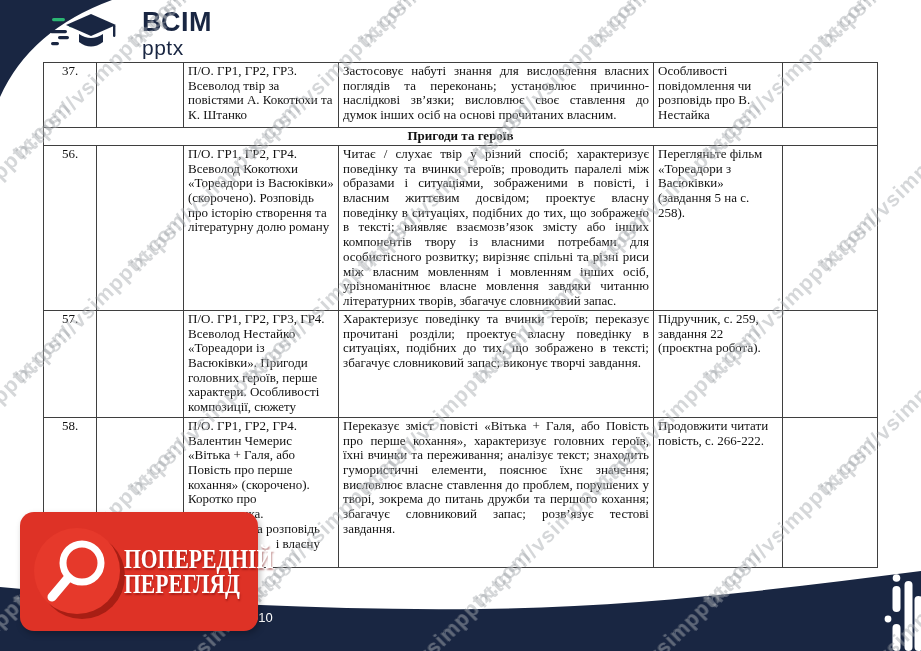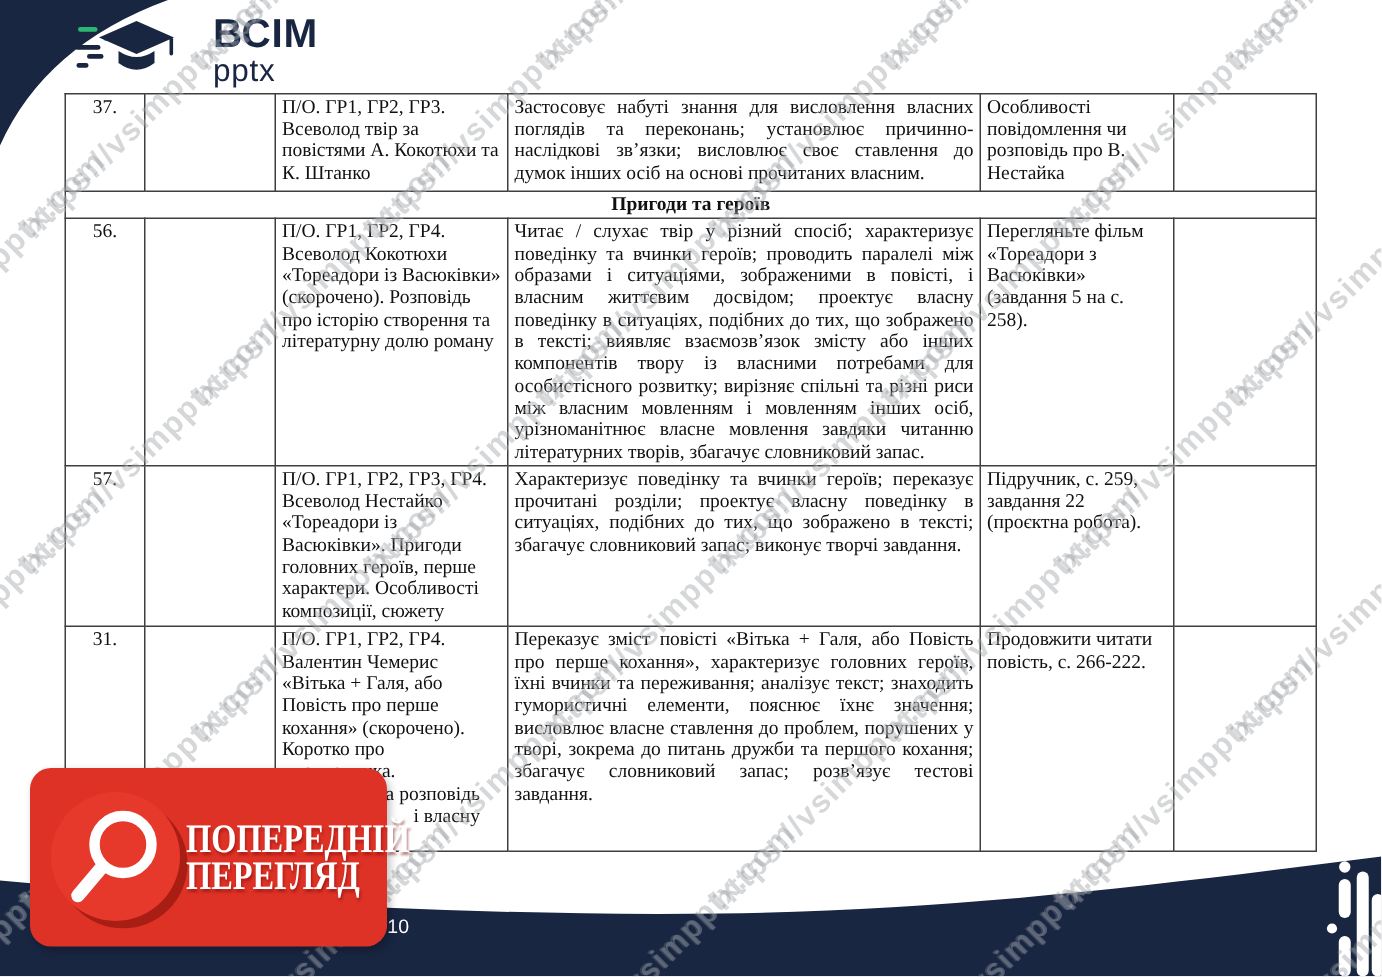--- a/index.html
+++ b/index.html
@@ -129,21 +129,21 @@
       </tr>
       <tr class="r57">
         <td class="num">57.</td>
         <td></td>
         <td>П/О. ГР1, ГР2, ГР3, ГР4. Всеволод Нестайко «Тореадори із Васюківки». Пригоди головних героїв, перше характери. Особливості композиції, сюжету</td>
         <td class="just">Характеризує поведінку та вчинки героїв; переказує прочитані розділи; проектує власну поведінку в ситуаціях, подібних до тих, що зображено в тексті; збагачує словниковий запас; виконує творчі завдання.</td>
         <td>Підручник, с. 259, завдання 22 (проєктна робота).</td>
         <td></td>
       </tr>
       <tr class="r58">
-        <td class="num">31.</td>
+        <td class="num">58.</td>
         <td></td>
         <td>
           <div>П/О. ГР1, ГР2, ГР4. Валентин Чемерис «Вітька + Галя, або Повість про перше кохання» (скорочено). Коротко про письменника.</div>
           <div class="obscured">на розповідь</div>
           <div class="obscured">і власну</div>
         </td>
         <td class="just">Переказує зміст повісті «Вітька + Галя, або Повість про перше кохання», характеризує головних героїв, їхні вчинки та переживання; аналізує текст; знаходить гумористичні елементи, пояснює їхнє значення; висловлює власне ставлення до проблем, порушених у творі, зокрема до питань дружби та першого кохання; збагачує словниковий запас; розв’язує тестові завдання.</td>
         <td>Продовжити читати повість, с. 266-222.</td>
         <td></td>
       </tr>

